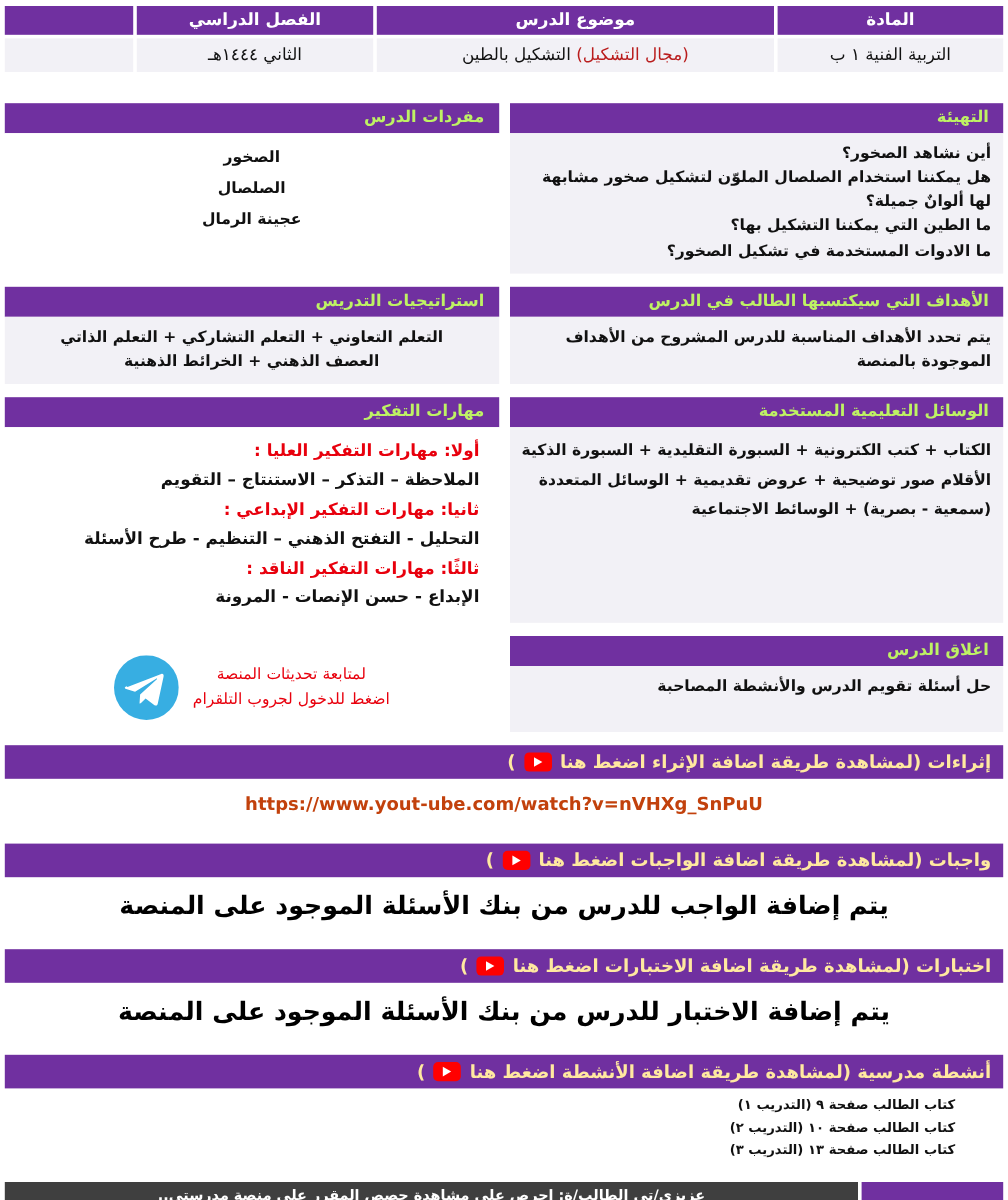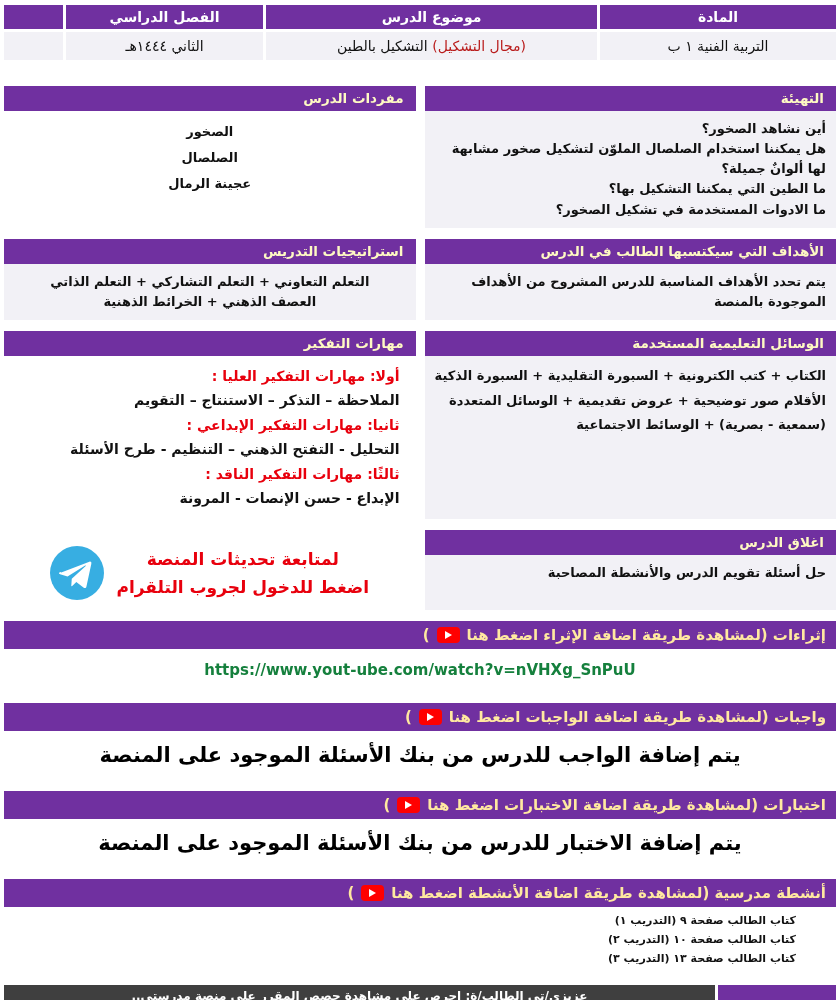--- a/index.html
+++ b/index.html
@@ -21,21 +21,21 @@
   .tt-val {
     background:#F2F1F6; font-weight:400; font-size:14px;
     text-align:center; padding:6px 2px;
   }
   .green { color:#b91c1c; }
 
   
   .row { display:flex; gap:9px; margin-bottom:11px; }
   .panel { flex:1; display:flex; flex-direction:column; }
   .sec-head {
-    background:#7030A0; color:#fef9c3; font-weight:700; font-size:13.5px;
+    background:#7030A0; color:#bef264; font-weight:700; font-size:13.5px;
     padding:4px 12px 5px; 
   }
   .sec-body {
     background:#F2F1F6; font-size:13px; font-weight:700;
     padding:8px 10px; line-height:1.55; flex:1;
   }
   .sec-body.white { background:#ffffff; }
   .intro-body { min-height:104px; text-align:right; }
   .vocab-body { text-align:center; line-height:2.0; font-weight:600; }
   .objectives-body { min-height:44px; text-align:right; padding-left:30px; }
@@ -43,40 +43,40 @@
   .aids-body { min-height:128px; text-align:right; line-height:1.9; }
   .thinking-body { min-height:128px; text-align:right; font-size:14px; line-height:1.75; padding-right:16px; }
   .thinking-body .red { color:#E8000D; }
   .closing-body { min-height:40px; text-align:right; }
 
   
   .telegram {
     display:flex; align-items:center; justify-content:center;
     gap:12px; min-height:80px; padding-top:6px;
   }
-  .tg-text { color:#E8000D; font-weight:700; font-size:17px; text-align:center; line-height:1.65; }
+  .tg-text { color:#E8000D; font-weight:400; font-size:13px; text-align:center; line-height:1.65; }
   .tg-icon svg { display:block; }
 
   
   .fw { margin-bottom:14px; }
   .fw-head {
     background:#7030A0; color:#FFE9A0; font-weight:700; font-size:15px;
     padding:5px 10px; display:flex; align-items:center; gap:7px;
   }
   .yt-icon {
     width:23px; height:16px; background:#FF0000; border-radius:4px;
     display:inline-flex; align-items:center; justify-content:center; flex:0 0 auto;
   }
   .yt-tri {
     width:0; height:0;
     border-top:4px solid transparent; border-bottom:4px solid transparent;
     border-left:7px solid #ffffff;
   }
   .fw-body { padding:12px 10px 10px; text-align:center; }
-  .url { direction:ltr; font-weight:700; font-size:15px; color:#15803d; }
+  .url { direction:ltr; font-weight:700; font-size:15px; color:#c2410c; }
   .fw-text { font-size:21px; font-weight:700; color:#000; }
   .fw-lines { text-align:right; padding:4px 40px 2px 0; font-size:11px; font-weight:700; line-height:1.75; }
 
   
   .footer { display:flex; gap:3px; height:42px; margin-top:2px; }
   .footer-label {
     background:#7030A0; color:#fff; width:118px; flex:0 0 auto;
     display:flex; align-items:center; justify-content:center;
     font-size:12.5px; font-weight:700;
   }
@@ -85,21 +85,21 @@
     display:flex; flex-direction:column; align-items:center; justify-content:center;
     font-size:12px; font-weight:600; line-height:1.55; text-align:center;
   }
 </style>
 </head>
 <body>
 
 <div class="page">
 
   <div class="top-table">
-    <div class="tt-col" style="width:236px">
+    <div class="tt-col" style="width:188px">
       <div class="tt-head">المادة</div>
       <div class="tt-val">التربية الفنية ١ ب</div>
     </div>
     <div class="tt-col" style="width:331px">
       <div class="tt-head">موضوع الدرس</div>
       <div class="tt-val">
         <span class="green">(مجال التشكيل)</span>
         <span>التشكيل بالطين</span>
       </div>
     </div>

